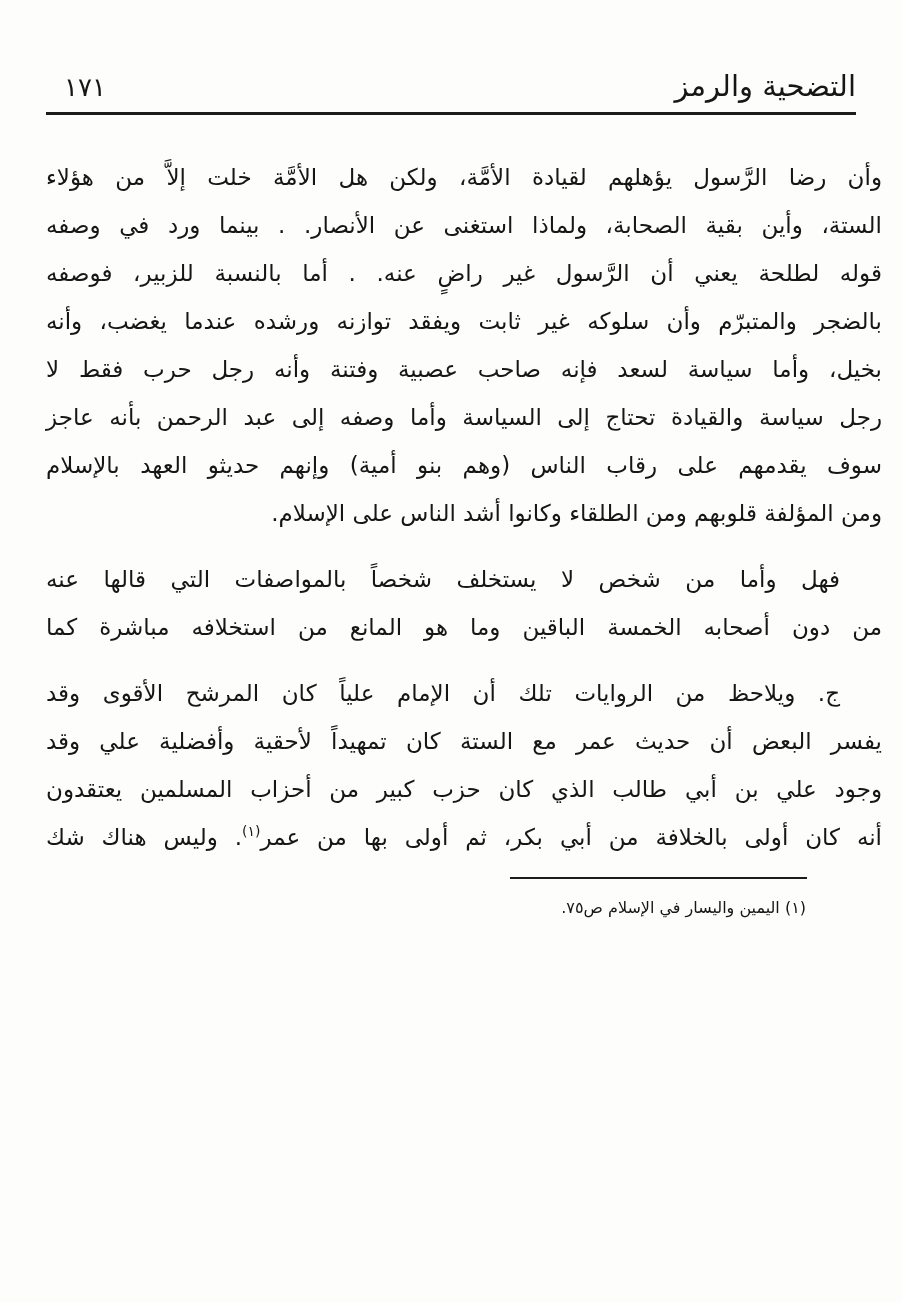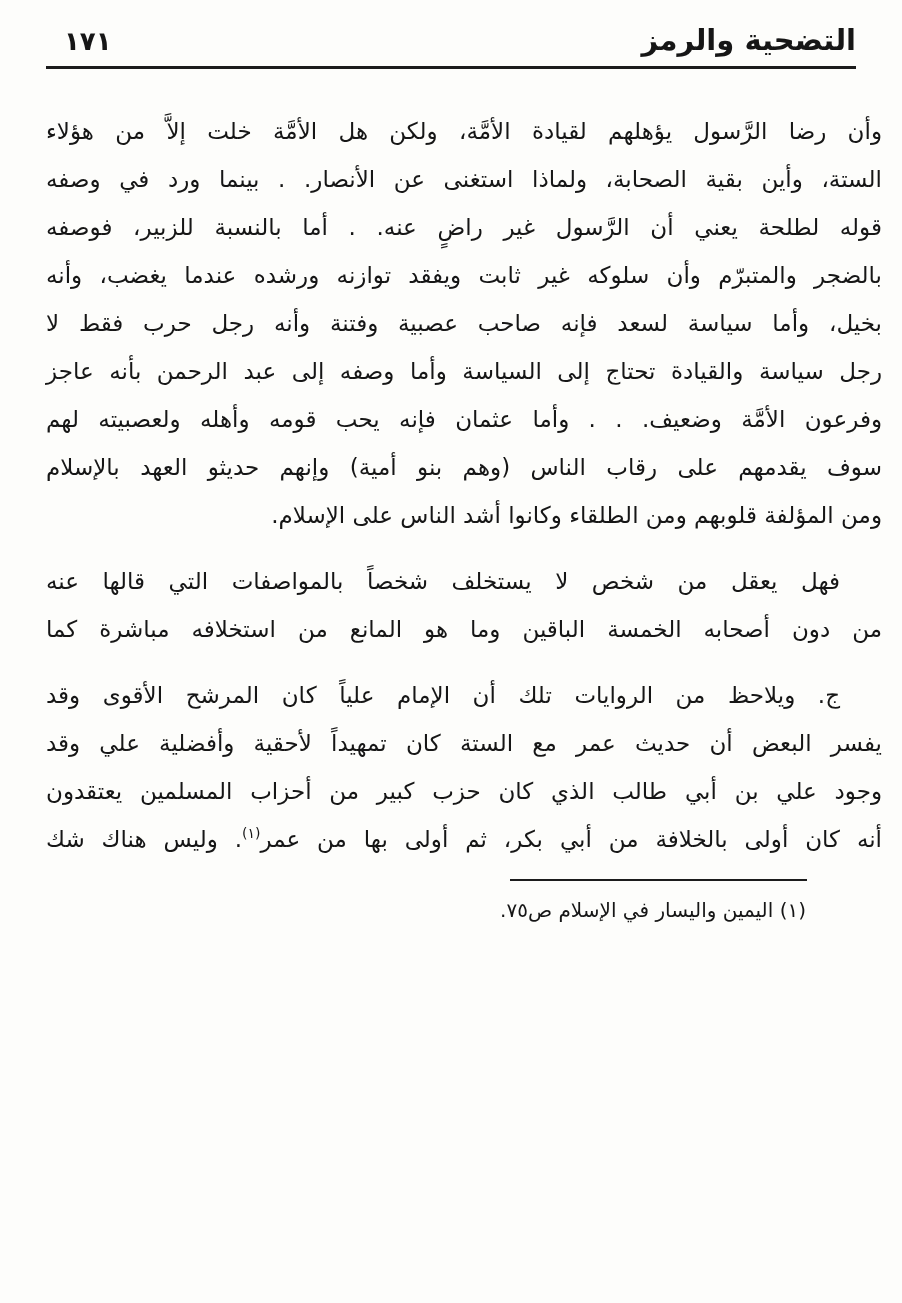--- a/index.html
+++ b/index.html
@@ -22,26 +22,27 @@
   
   .header {
     display: flex;
     direction: rtl;
     justify-content: space-between;
     align-items: flex-end;
     margin: 22px 46px 0 46px;
   }
   .running-title {
     font-size: 29px;
-    font-weight: bold;
+    font-weight: normal;
     line-height: 36px;
+    margin-top: 46px;
   }
   .page-number {
     font-size: 26px;
-    font-weight: bold;
+    font-weight: normal;
     line-height: 34px;
     padding-left: 18px;
     letter-spacing: 2px;
   }
   .header-rule {
     margin: 8px 46px 0 46px;
     border-top: 3px solid #1c1c1c;
     height: 0;
   }
   
@@ -79,21 +80,21 @@
   .footnote-rule {
     width: 297px;
     margin: 16px 95px 0 auto;
     border-top: 2px solid #1c1c1c;
     height: 0;
   }
   .footnote {
     direction: rtl;
     text-align: right;
     margin: 14px 96px 0 46px;
-    font-size: 20px;
+    font-size: 16px;
     line-height: 30px;
   }
 </style>
 </head>
 <body>
 
 <div class="page">
 
   <div class="header">
     <div class="running-title">التضحية والرمز</div>
@@ -104,28 +105,27 @@
 
   <div class="content">
 
     <p class="para">
       <span class="line">وأن رضا الرَّسول يؤهلهم لقيادة الأمَّة، ولكن هل الأمَّة خلت إلاَّ من هؤلاء</span>
       <span class="line">الستة، وأين بقية الصحابة، ولماذا استغنى عن الأنصار. . بينما ورد في وصفه</span>
       <span class="line">قوله لطلحة يعني أن الرَّسول غير راضٍ عنه. . أما بالنسبة للزبير، فوصفه</span>
       <span class="line">بالضجر والمتبرّم وأن سلوكه غير ثابت ويفقد توازنه ورشده عندما يغضب، وأنه</span>
       <span class="line">بخيل، وأما سياسة لسعد فإنه صاحب عصبية وفتنة وأنه رجل حرب فقط لا</span>
       <span class="line">رجل سياسة والقيادة تحتاج إلى السياسة وأما وصفه إلى عبد الرحمن بأنه عاجز</span>
-      <span class="line">وفرعون الأمَّة وضعيف. . . وأما عثمان فإنه يحب قومه وأهله ولعصبيته لهم</span>
       <span class="line">سوف يقدمهم على رقاب الناس (وهم بنو أمية) وإنهم حديثو العهد بالإسلام</span>
       <span class="line last">ومن المؤلفة قلوبهم ومن الطلقاء وكانوا أشد الناس على الإسلام.</span>
     </p>
 
 
     <p class="para">
-      <span class="line indent">فهل يعقل من شخص لا يستخلف شخصاً بالمواصفات التي قالها عنه</span>
+      <span class="line indent">فهل وأما من شخص لا يستخلف شخصاً بالمواصفات التي قالها عنه</span>
       <span class="line">من دون أصحابه الخمسة الباقين وما هو المانع من استخلافه مباشرة كما</span>
     </p>
 
     <p class="para">
       <span class="line indent">ج. ويلاحظ من الروايات تلك أن الإمام علياً كان المرشح الأقوى وقد</span>
       <span class="line">يفسر البعض أن حديث عمر مع الستة كان تمهيداً لأحقية وأفضلية علي وقد</span>
       <span class="line">وجود علي بن أبي طالب الذي كان حزب كبير من أحزاب المسلمين يعتقدون</span>
       <span class="line"><span>أنه كان أولى بالخلافة من أبي بكر، ثم أولى بها من عمر</span><span class="fn-marker">(١)</span><span>. وليس هناك شك</span></span>
     </p>
 

